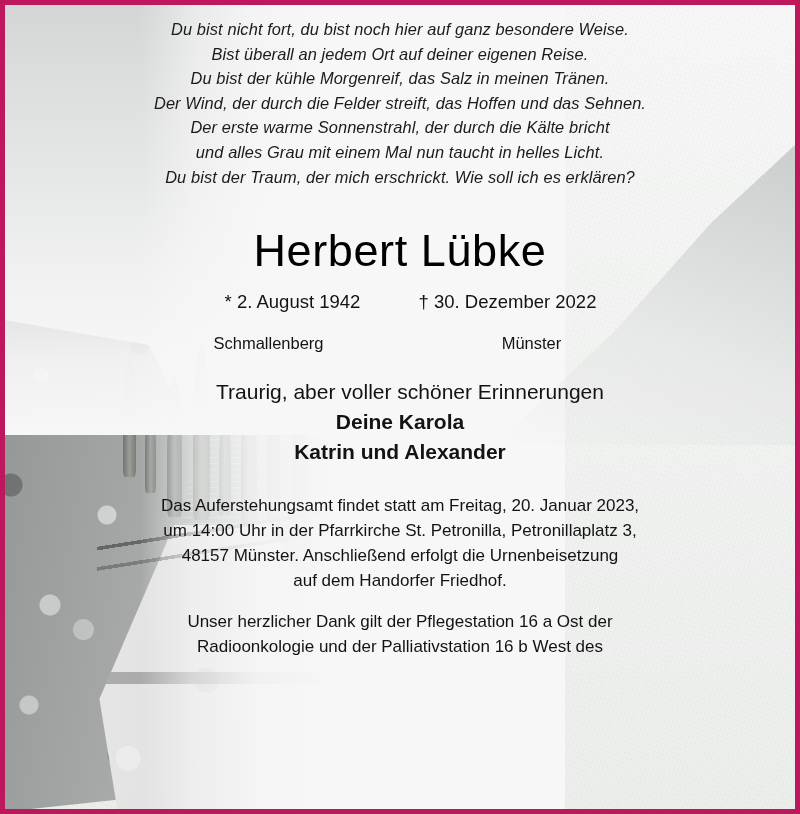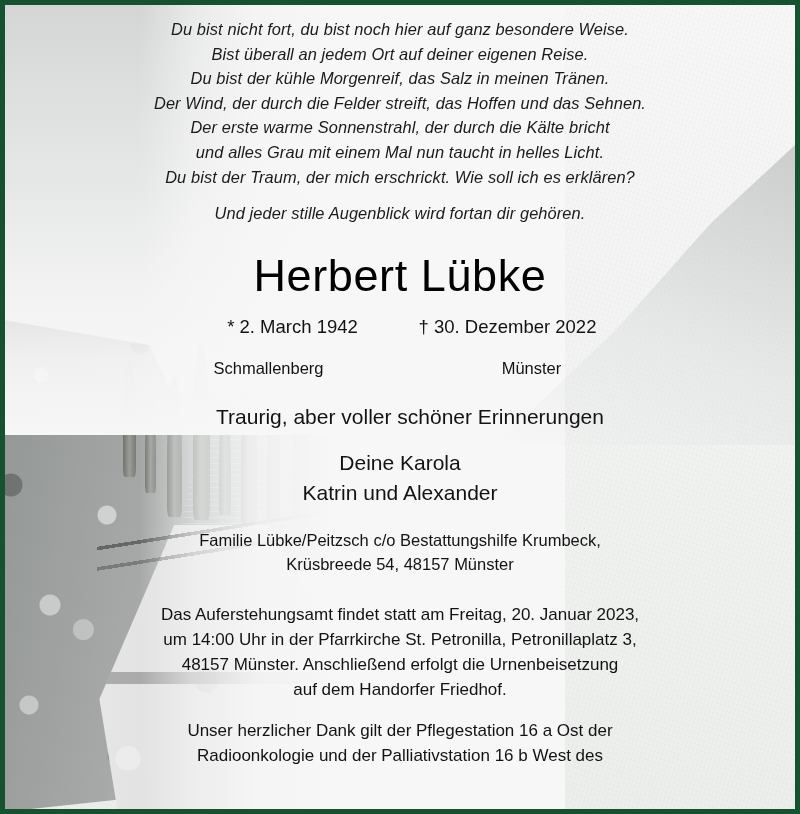--- a/index.html
+++ b/index.html
@@ -5,21 +5,21 @@
   html, body {
     margin: 0;
     padding: 0;
     background: #ffffff;
   }
   .card {
     position: relative;
     width: 800px;
     height: 814px;
     box-sizing: border-box;
-    border: 5px solid #14532d;
+    border: 5px solid #be185d;
     background: #f2f3f2;
     overflow: hidden;
     font-family: "Liberation Sans", sans-serif;
     color: #131313;
   }
 
   
   .paper {
     position: absolute;
     inset: 0;
@@ -191,23 +191,23 @@
   }
   .place-row .col { width: 215px; }
 
   .farewell {
     margin-top: 22px;
     font-size: 21px;
     line-height: 30px;
     padding-left: 20px;
   }
   .family {
-    margin-top: 16px;
     font-size: 21px;
     line-height: 30px;
+    font-weight: bold;
   }
 
   .contact {
     margin-top: 20px;
     font-size: 16.5px;
     line-height: 24px;
   }
   .service {
     margin-top: 26px;
     font-size: 17px;
@@ -258,48 +258,43 @@
 
     <div class="poem">
       <span class="line">Du bist nicht fort, du bist noch hier auf ganz besondere Weise.</span>
       <span class="line">Bist überall an jedem Ort auf deiner eigenen Reise.</span>
       <span class="line">Du bist der kühle Morgenreif, das Salz in meinen Tränen.</span>
       <span class="line">Der Wind, der durch die Felder streift, das Hoffen und das Sehnen.</span>
       <span class="line">Der erste warme Sonnenstrahl, der durch die Kälte bricht</span>
       <span class="line">und alles Grau mit einem Mal nun taucht in helles Licht.</span>
       <span class="line">Du bist der Traum, der mich erschrickt. Wie soll ich es erklären?</span>
       <span class="gap"></span>
-      <span class="line">Und jeder stille Augenblick wird fortan dir gehören.</span>
     </div>
 
     <h1 class="name">Herbert Lübke</h1>
 
     <div class="dates">
-      <div class="col">* 2. March 1942</div>
+      <div class="col">* 2. August 1942</div>
       <div class="col">† 30. Dezember 2022</div>
     </div>
 
     <div class="place-row">
       <div class="col">Schmallenberg</div>
       <div class="col">Münster</div>
     </div>
 
     <div class="farewell">
       <span class="line">Traurig, aber voller schöner Erinnerungen</span>
     </div>
 
     <div class="family">
       <span class="line">Deine Karola</span>
       <span class="line">Katrin und Alexander</span>
     </div>
 
-    <div class="contact">
-      <span class="line">Familie Lübke/Peitzsch c/o Bestattungshilfe Krumbeck,</span>
-      <span class="line">Krüsbreede 54, 48157 Münster</span>
-    </div>
 
     <div class="service">
       <span class="line">Das Auferstehungsamt findet statt am Freitag, 20. Januar 2023,</span>
       <span class="line">um 14:00 Uhr in der Pfarrkirche St. Petronilla, Petronillaplatz 3,</span>
       <span class="line">48157 Münster. Anschließend erfolgt die Urnenbeisetzung</span>
       <span class="line">auf dem Handorfer Friedhof.</span>
     </div>
 
     <div class="thanks">
       <span class="line">Unser herzlicher Dank gilt der Pflegestation 16 a Ost der</span>

